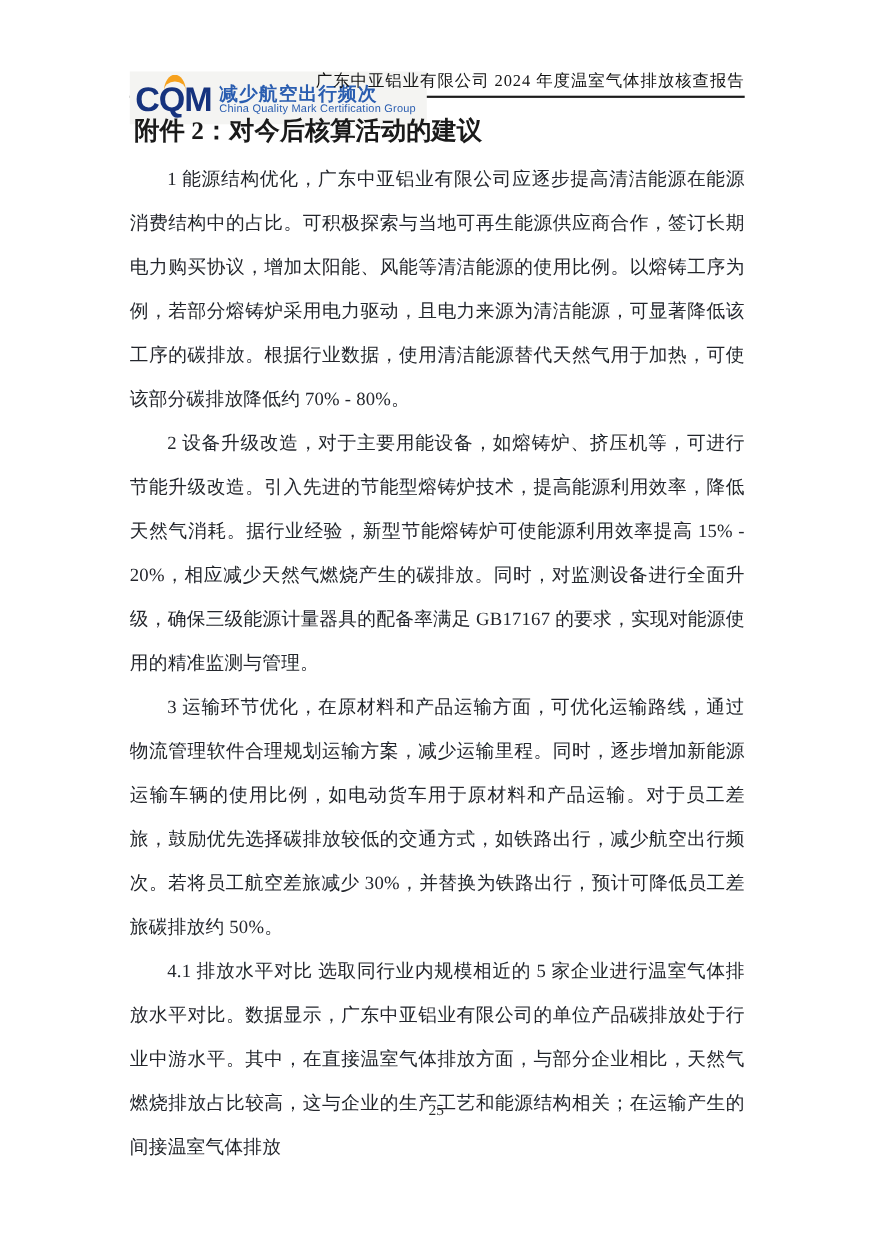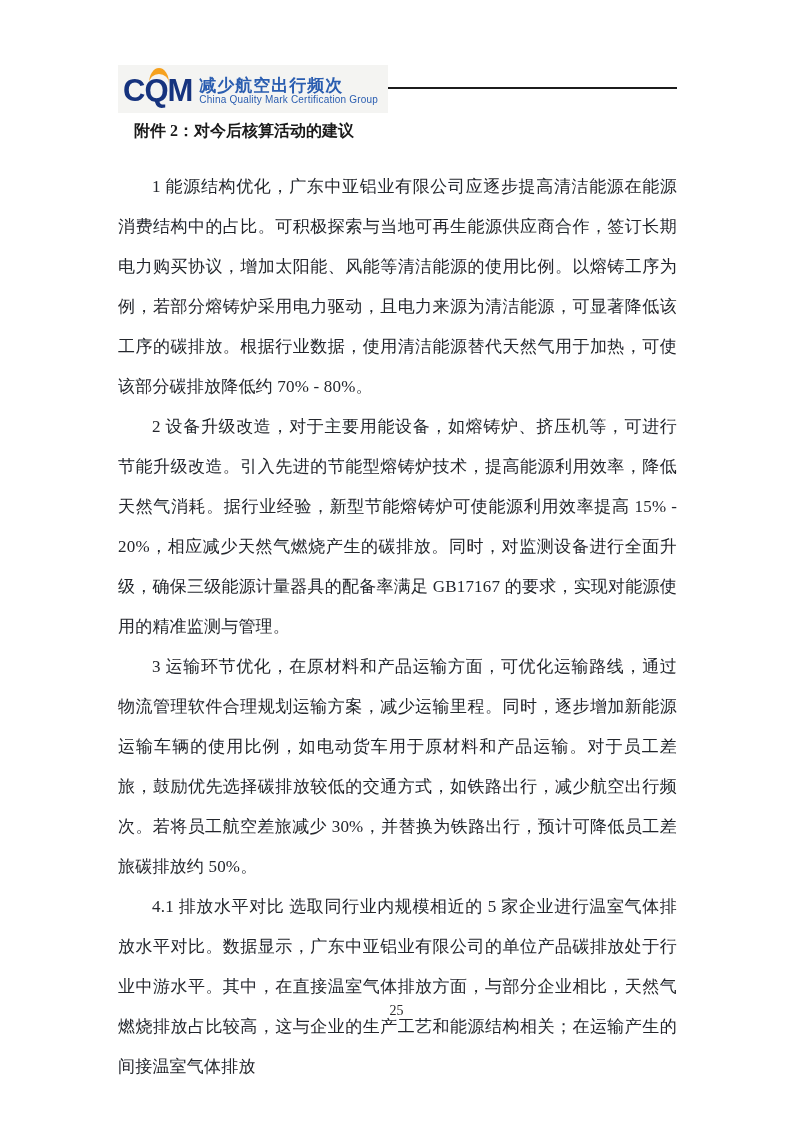--- a/index.html
+++ b/index.html
@@ -84,22 +84,22 @@
 
   
   .main {
     position: absolute;
     left: 118px;
     top: 95px;
     width: 559px;
     color: #23262c;
   }
   .section-title {
-    margin: 16px;
-    font-size: 16px;
+    margin: 4px;
+    font-size: 23px;
     font-weight: bold;
     line-height: 40px;
     color: #1a1a1a;
   }
   .para {
     margin: 0;
     font-size: 17px;
     line-height: 40px;
     text-align: justify;
     text-justify: inter-character;
@@ -128,20 +128,21 @@
     <div class="logo">
       <div class="logo-acronym">
         <span class="logo-arc"></span>
         <span>CQM</span>
       </div>
       <div class="logo-names">
         <div class="logo-cn">减少航空出行频次</div>
         <div class="logo-en">China Quality Mark Certification Group</div>
       </div>
     </div>
+    <div class="doc-title">广东中亚铝业有限公司 2024 年度温室气体排放核查报告</div>
   </div>
 
   <div class="main">
     <h2 class="section-title">附件 2：对今后核算活动的建议</h2>
     <p class="para">1 能源结构优化，广东中亚铝业有限公司应逐步提高清洁能源在能源消费结构中的占比。可积极探索与当地可再生能源供应商合作，签订长期电力购买协议，增加太阳能、风能等清洁能源的使用比例。以熔铸工序为例，若部分熔铸炉采用电力驱动，且电力来源为清洁能源，可显著降低该工序的碳排放。根据行业数据，使用清洁能源替代天然气用于加热，可使该部分碳排放降低约 70% - 80%。</p>
     <p class="para">2 设备升级改造，对于主要用能设备，如熔铸炉、挤压机等，可进行节能升级改造。引入先进的节能型熔铸炉技术，提高能源利用效率，降低天然气消耗。据行业经验，新型节能熔铸炉可使能源利用效率提高 15% - 20%，相应减少天然气燃烧产生的碳排放。同时，对监测设备进行全面升级，确保三级能源计量器具的配备率满足 GB17167 的要求，实现对能源使用的精准监测与管理。</p>
     <p class="para">3 运输环节优化，在原材料和产品运输方面，可优化运输路线，通过物流管理软件合理规划运输方案，减少运输里程。同时，逐步增加新能源运输车辆的使用比例，如电动货车用于原材料和产品运输。对于员工差旅，鼓励优先选择碳排放较低的交通方式，如铁路出行，减少航空出行频次。若将员工航空差旅减少 30%，并替换为铁路出行，预计可降低员工差旅碳排放约 50%。</p>
     <p class="para">4.1 排放水平对比 选取同行业内规模相近的 5 家企业进行温室气体排放水平对比。数据显示，广东中亚铝业有限公司的单位产品碳排放处于行业中游水平。其中，在直接温室气体排放方面，与部分企业相比，天然气燃烧排放占比较高，这与企业的生产工艺和能源结构相关；在运输产生的间接温室气体排放</p>
   </div>
 

